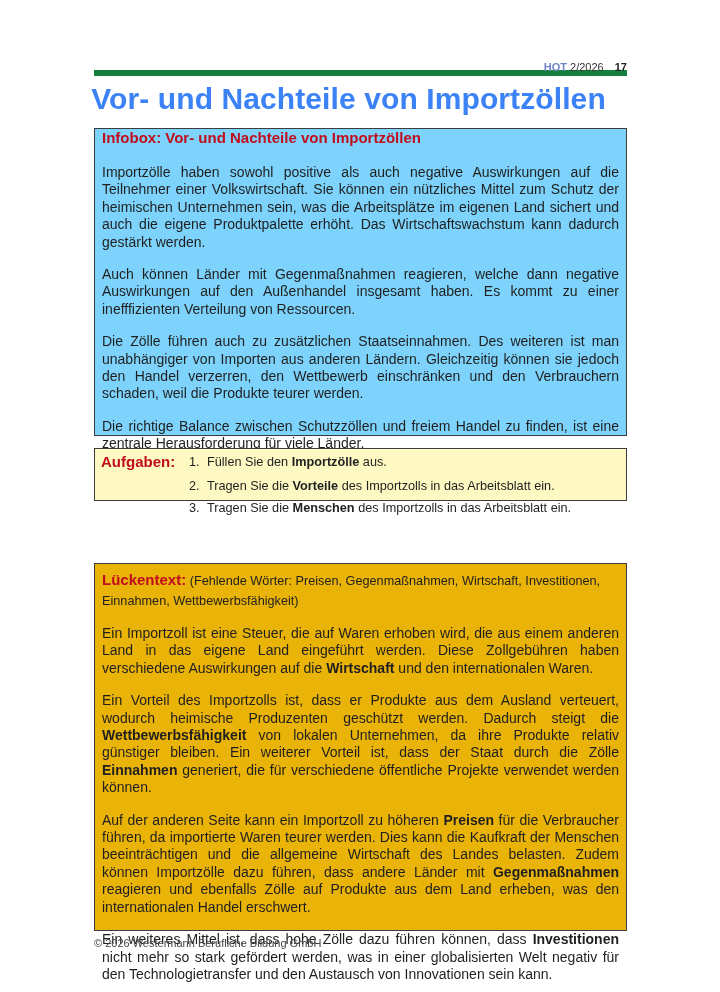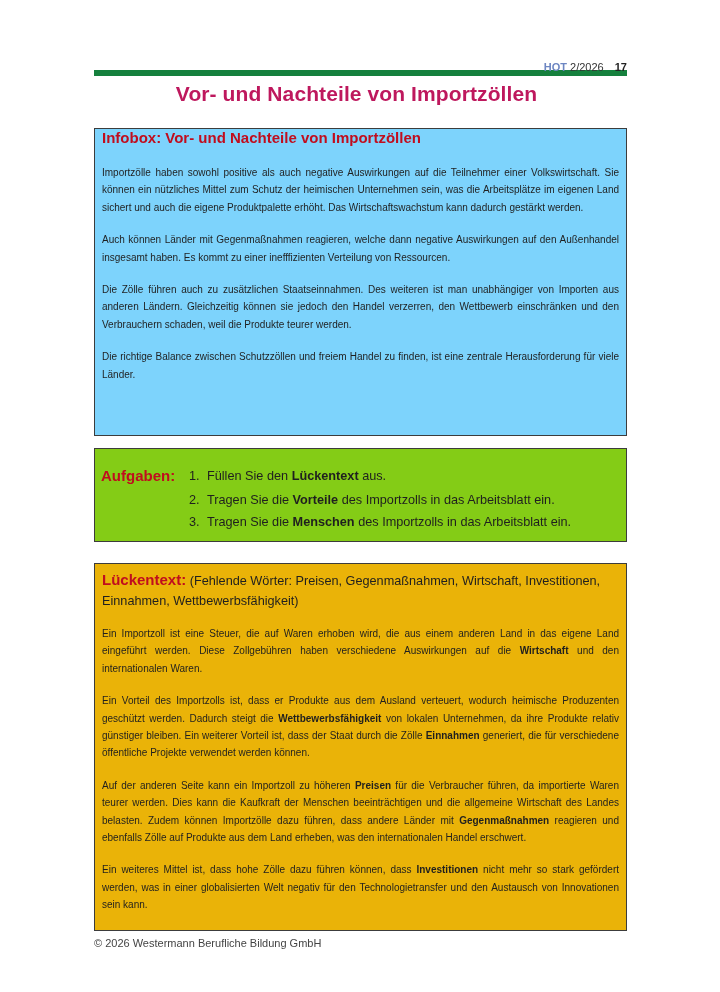--- a/index.html
+++ b/index.html
@@ -5,30 +5,30 @@
     * { box-sizing: border-box; margin: 0; padding: 0; }
     html, body { width: 720px; height: 992px; background: #ffffff; }
     body { position: relative; font-family: "Liberation Sans", sans-serif; color: #1f1f1f; overflow: hidden; }
 
     .page-header { position: absolute; left: 94px; top: 58px; width: 533px; height: 18px; border-bottom: 6px solid #15803d; }
     .header-meta { position: absolute; right: 0; top: 3px; font-size: 11px; color: #333; white-space: nowrap; }
     .header-meta .brand { color: #6d86c2; font-weight: bold; }
     .header-meta .issue { color: #333; }
     .header-meta .pagenum { font-weight: bold; margin-left: 8px; color: #222; }
 
-    .page-title { position: absolute; left: 90px; width: 533px; top: 82px; text-align: center; font-size: 21px; font-weight: bold; color: #be185d; letter-spacing: 0.1px; }
+    .page-title { position: absolute; left: 82px; width: 533px; top: 82px; text-align: center; font-size: 30px; font-weight: bold; color: #3b82f6; letter-spacing: 0.1px; }
 
     .box { position: absolute; left: 94px; width: 533px; border: 1.5px solid #3c3c3c; }
     .infobox { top: 128px; height: 308px; background: #7dd3fc; padding: 0 7px 0 7px; }
     .infobox-title { font-size: 15px; font-weight: bold; color: #c00d1e; margin-bottom: 18px; }
-    .para { font-size: 10px; line-height: 17.4px; text-align: justify; color: #1f1f1f; margin-bottom: 15px; hyphens: manual; }
+    .para { font-size: 14px; line-height: 17.4px; text-align: justify; color: #1f1f1f; margin-bottom: 15px; hyphens: manual; }
     .para:last-child { margin-bottom: 0; }
     .para b { font-weight: bold; }
 
-    .tasks { top: 448px; height: 94px; background: #84cc16; padding: 18px 6px; display: flex; }
+    .tasks { top: 448px; height: 53px; background: #fef9c3; padding: 4px 6px; display: flex; }
     .tasks-label { font-size: 15px; font-weight: bold; color: #c00d1e; width: 88px; flex-shrink: 0; }
     .tasks-list { list-style: none; }
     .tasks-list li { font-size: 12.7px; line-height: 22px; color: #1f1f1f; }
     .tasks-list li:first-child { line-height: 18px; margin-bottom: 4px; }
     .tasks-list .num { display: inline-block; width: 18px; }
 
     .luecke { top: 563px; height: 368px; background: #eab308; padding: 6px 7px 0 7px; }
     .luecke-head { font-size: 12.7px; line-height: 20px; margin-bottom: 14px; color: #1f1f1f; }
     .luecke-head .label { font-size: 15px; font-weight: bold; color: #c00d1e; }
 
@@ -51,21 +51,21 @@
   <h2 class="infobox-title">Infobox: Vor- und Nachteile von Importzöllen</h2>
   <p class="para">Importzölle haben sowohl positive als auch negative Auswirkungen auf die Teilnehmer einer Volkswirtschaft. Sie können ein nützliches Mittel zum Schutz der heimischen Unternehmen sein, was die Arbeitsplätze im eigenen Land sichert und auch die eigene Produktpalette erhöht. Das Wirtschaftswachstum kann dadurch gestärkt werden.</p>
   <p class="para">Auch können Länder mit Gegenmaßnahmen reagieren, welche dann negative Auswirkungen auf den Außenhandel insgesamt haben. Es kommt zu einer inefffizienten Verteilung von Ressourcen.</p>
   <p class="para">Die Zölle führen auch zu zusätzlichen Staatseinnahmen. Des weiteren ist man unabhängiger von Importen aus anderen Ländern. Gleichzeitig können sie jedoch den Handel verzerren, den Wettbewerb einschränken und den Verbrauchern schaden, weil die Produkte teurer werden.</p>
   <p class="para">Die richtige Balance zwischen Schutzzöllen und freiem Handel zu finden, ist eine zentrale Herausforderung für viele Länder.</p>
 </section>
 
 <section class="box tasks">
   <div class="tasks-label">Aufgaben:</div>
   <ol class="tasks-list">
-    <li><span class="num">1.</span><span>Füllen Sie den </span><b>Lückentext</b><span> aus.</span></li>
+    <li><span class="num">1.</span><span>Füllen Sie den </span><b>Importzölle</b><span> aus.</span></li>
     <li><span class="num">2.</span><span>Tragen Sie die </span><b>Vorteile</b><span> des Importzolls in das Arbeitsblatt ein.</span></li>
     <li><span class="num">3.</span><span>Tragen Sie die </span><b>Menschen</b><span> des Importzolls in das Arbeitsblatt ein.</span></li>
   </ol>
 </section>
 
 <section class="box luecke">
   <p class="luecke-head"><span class="label">Lückentext:</span> <span>(Fehlende Wörter: Preisen, Gegenmaßnahmen, Wirtschaft, Investitionen, Einnahmen, Wettbewerbsfähigkeit)</span></p>
   <p class="para"><span>Ein Importzoll ist eine Steuer, die auf Waren erhoben wird, die aus einem anderen Land in das eigene Land eingeführt werden. Diese Zollgebühren haben verschiedene Auswirkungen auf die </span><b>Wirtschaft</b><span> und den internationalen Waren.</span></p>
   <p class="para"><span>Ein Vorteil des Importzolls ist, dass er Produkte aus dem Ausland verteuert, wodurch heimische Produzenten geschützt werden. Dadurch steigt die </span><b>Wettbewerbsfähigkeit</b><span> von lokalen Unternehmen, da ihre Produkte relativ günstiger bleiben. Ein weiterer Vorteil ist, dass der Staat durch die Zölle </span><b>Einnahmen</b><span> generiert, die für verschiedene öffentliche Projekte verwendet werden können.</span></p>
   <p class="para"><span>Auf der anderen Seite kann ein Importzoll zu höheren </span><b>Preisen</b><span> für die Verbraucher führen, da importierte Waren teurer werden. Dies kann die Kaufkraft der Menschen beeinträchtigen und die allgemeine Wirtschaft des Landes belasten. Zudem können Importzölle dazu führen, dass andere Länder mit </span><b>Gegenmaßnahmen</b><span> reagieren und ebenfalls Zölle auf Produkte aus dem Land erheben, was den internationalen Handel erschwert.</span></p>

